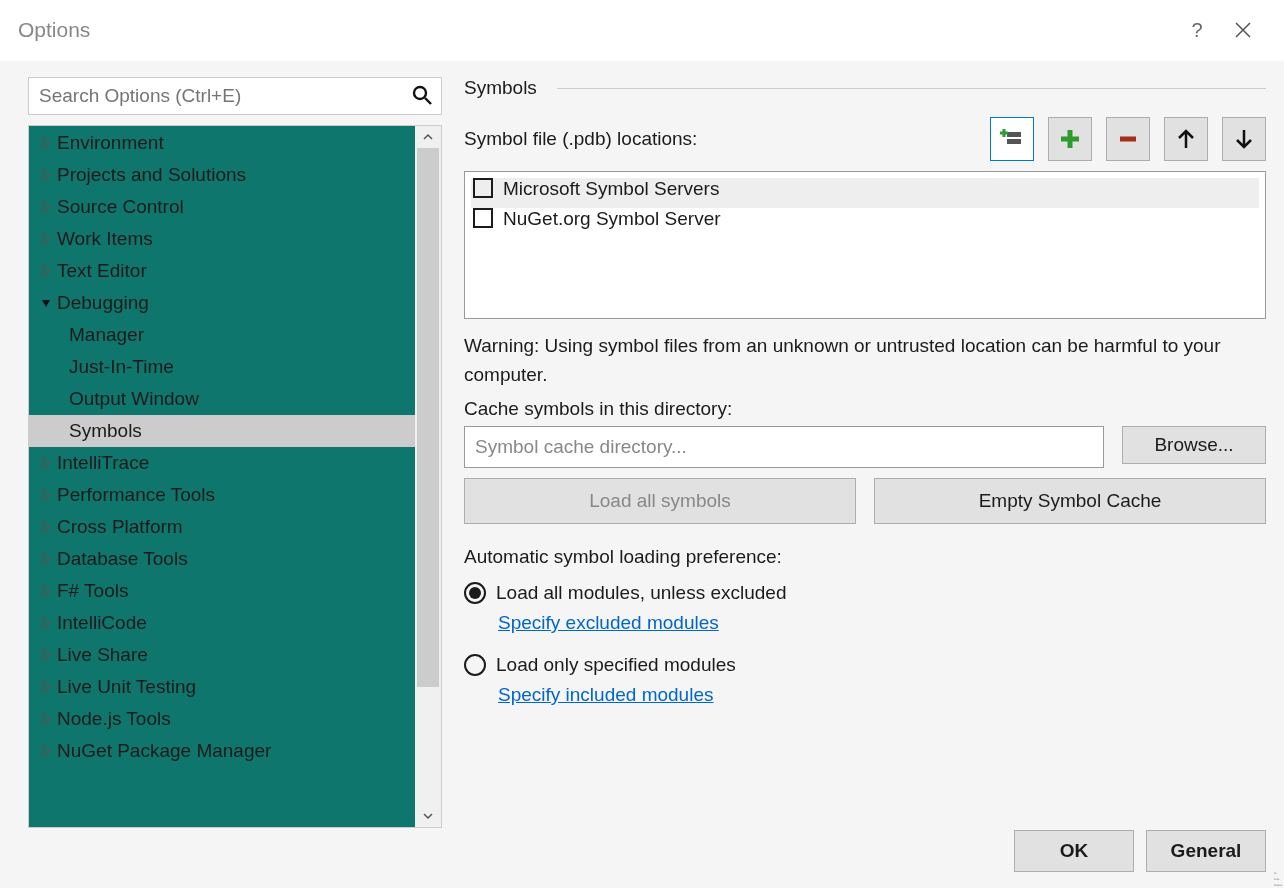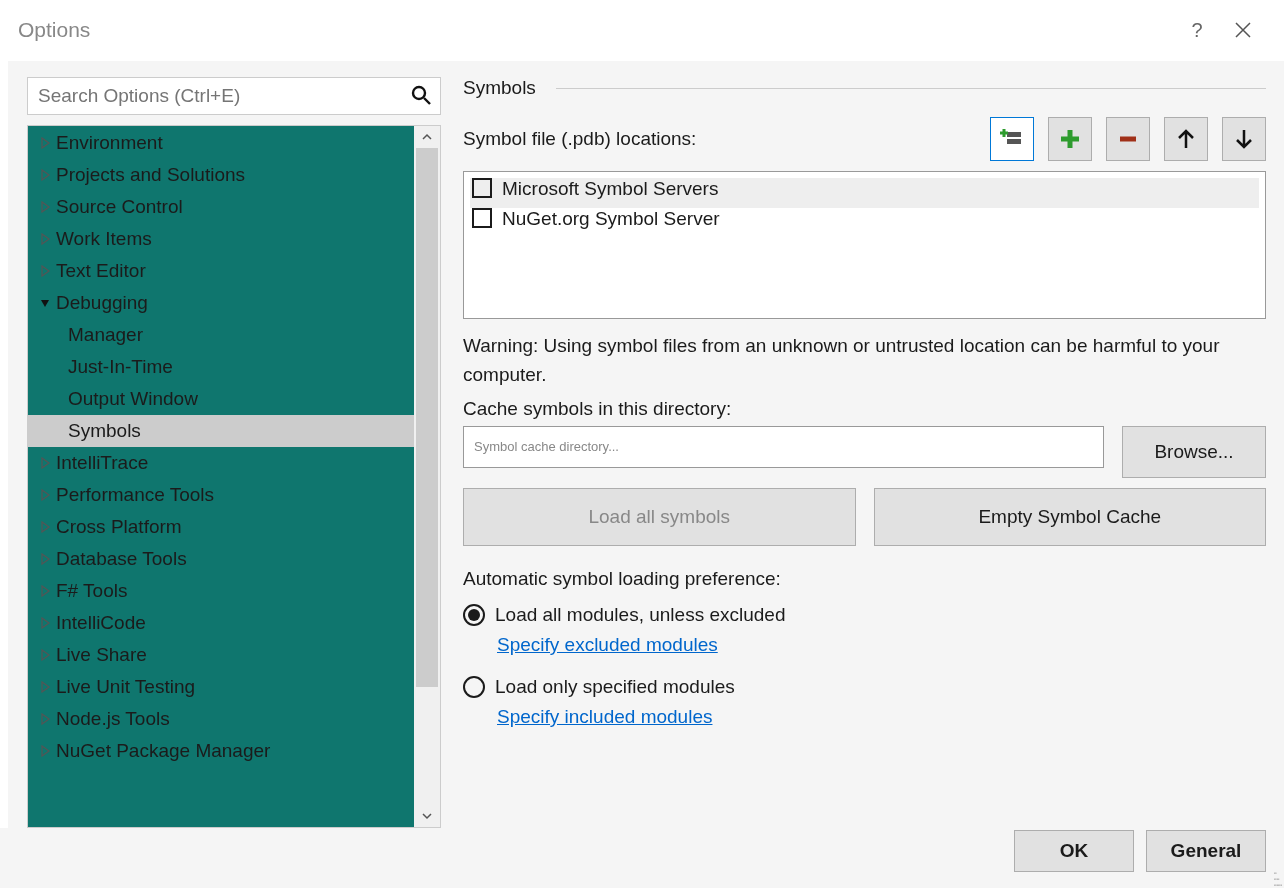--- a/index.html
+++ b/index.html
@@ -4,21 +4,21 @@
 <style>
 * { box-sizing: border-box; margin: 0; padding: 0; font-family: "Segoe UI", Tahoma, sans-serif; }
 body { background: #fff; width: 1284px; height: 888px; overflow: hidden; font-size: 15px; color: #1b1b1b; }
 
 
 .titlebar { height: 60px; display: flex; align-items: center; padding: 0 18px; background: #fff; }
 .titlebar .title { font-size: 21px; color: #888; flex: 1; }
 .titlebar .tbtn { width: 46px; height: 46px; display: flex; align-items: center; justify-content: center; color: #666; font-size: 20px; }
 
 
-.content { display: flex; padding: 16px 18px 0 19px; height: 768px; background: #f5f5f5; border-top: 1px solid #fff; margin-left: 8px; }
+.content { display: flex; padding: 16px 18px 0 28px; height: 768px; background: #f5f5f5; border-top: 1px solid #fff; }
 
 
 .left { width: 414px; display: flex; flex-direction: column; }
 .search { display: flex; align-items: center; border: 1px solid #ccc; background: #fff; height: 38px; padding: 0 8px 0 10px; margin-bottom: 10px; }
 .search input { flex: 1; border: none; outline: none; font-size: 19px; color: #555; background: transparent; }
 .search .mag { color: #222; }
 
 .treewrap { border: 1px solid #ccc; background: #0f766e; flex: 1; display: flex; overflow: hidden; }
 .tree { flex: 1; overflow-y: hidden; padding-top: 1px; }
 .scrollbar { width: 26px; background: #f0f0f0; display: flex; flex-direction: column; }
@@ -46,25 +46,25 @@
 
 .listbox { border: 1px solid #999; background: #fff; height: 148px; padding: 6px 6px; margin-bottom: 12px; }
 .listitem { display: flex; align-items: flex-start; font-size: 19px; height: 30px; }
 .listitem.sel { background: #eee; }
 .cb { width: 20px; height: 20px; border: 2px solid #1b1b1b; margin-right: 10px; margin-left: 2px; }
 
 .warning { font-size: 19px; line-height: 1.55; margin-bottom: 8px; }
 .lbl { font-size: 19px; margin-bottom: 6px; }
 
 .hrow { display: flex; gap: 18px; margin-bottom: 10px; }
-.txt { flex: 1; border: 1px solid #999; background: #fff; height: 42px; padding: 0 10px; font-size: 13px; color: #888; display: flex; align-items: center; }
+.txt { flex: 1; border: 1px solid #999; background: #fff; height: 42px; padding: 0 10px; font-size: 19px; color: #888; display: flex; align-items: center; }
 .btn { border: 1px solid #adadad; background: #e1e1e1; font-size: 19px; display: flex; align-items: center; justify-content: center; }
-.btn.browse { width: 144px; height: 52px; }
+.btn.browse { width: 144px; height: 38px; }
 .hrow2 { display: flex; gap: 18px; margin-bottom: 22px; }
-.btn.wide { flex: 1; height: 58px; }
+.btn.wide { flex: 1; height: 46px; }
 .btn.disabled { color: #888; }
 
 .radio-row { display: flex; align-items: center; font-size: 19px; margin-bottom: 8px; }
 .radio { width: 22px; height: 22px; border: 2px solid #1b1b1b; border-radius: 50%; margin-right: 10px; display: flex; align-items: center; justify-content: center; }
 .radio.checked::after { content: ""; width: 12px; height: 12px; background: #1b1b1b; border-radius: 50%; }
 .link { color: #0066cc; text-decoration: underline; font-size: 19px; margin-left: 34px; display: inline-block; margin-bottom: 20px; }
 
 
 .footer { height: 60px; background: #f5f5f5; display: flex; justify-content: flex-end; align-items: flex-start; padding: 2px 18px 0 0; gap: 12px; }
 .btn.f { width: 120px; height: 42px; font-weight: bold; }

